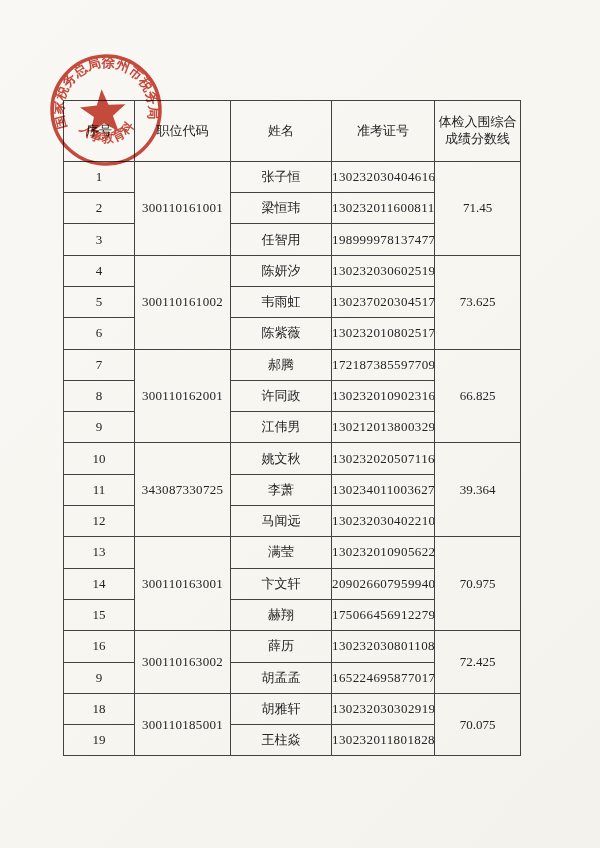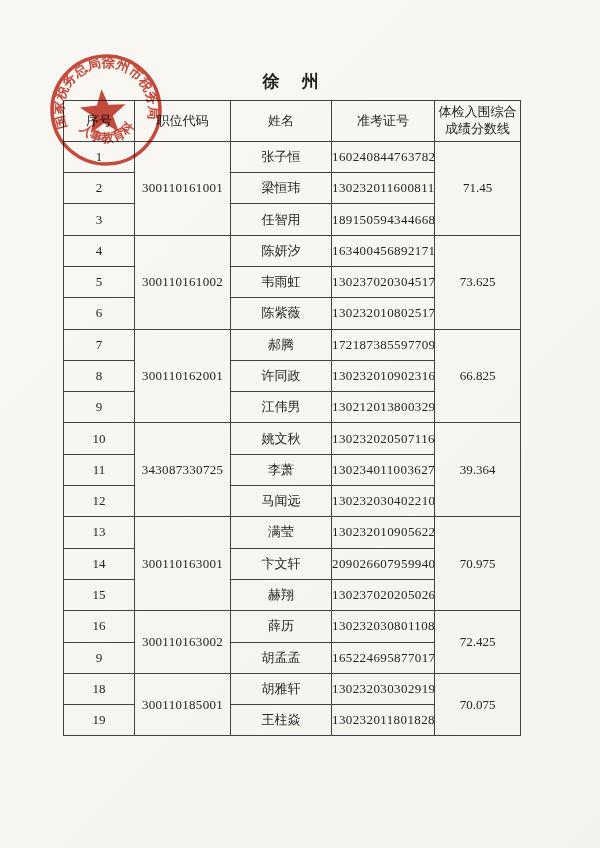--- a/index.html
+++ b/index.html
@@ -40,21 +40,21 @@
     border: 1px solid #424242;
     text-align: center;
     vertical-align: middle;
     font-size: 13px;
     font-weight: normal;
     color: #242424;
     overflow: hidden;
   }
   table.roster thead tr { height: 40px; }
   table.roster tbody tr { height: 31.3px; }
-  th.h-score { font-size: 12.5px; line-height: 1.3; padding: 3px 3px; }
+  th.h-score { font-size: 12.5px; line-height: 1.3; padding: 13px 3px; }
   td.c-ticket { font-size: 13px; letter-spacing: 0.4px; }
   td.c-code { letter-spacing: 0.3px; margin-left: 12px; }
   td.c-score { font-size: 13px; margin-left: 11px; }
   .seal {
     position: absolute;
     left: 46px;
     top: 50px;
     width: 120px;
     height: 120px;
     mix-blend-mode: multiply;
@@ -70,21 +70,20 @@
     font-weight: bold;
   }
   .seal .ring-text { font-size: 13.5px; }
   .seal .bottom-text { font-size: 12.5px; }
 </style>
 </head>
 <body>
 
 <div class="page">
 
-  <div class="doc-title">徐 州</div>
 
   <table class="roster">
     <colgroup>
       <col style="width:71px">
       <col style="width:96px">
       <col style="width:101px">
       <col style="width:103px">
       <col style="width:86px">
     </colgroup>
     <thead>
@@ -94,38 +93,38 @@
         <th>姓名</th>
         <th>准考证号</th>
         <th class="h-score">体检入围综合成绩分数线</th>
       </tr>
     </thead>
     <tbody id="roster-body">
         <tr>
           <td class="c-no">1</td>
           <td class="c-code" rowspan="3">300110161001</td>
           <td class="c-name">张子恒</td>
-          <td class="c-ticket">160240844763782</td>
+          <td class="c-ticket">130232030404616</td>
           <td class="c-score" rowspan="3">71.45</td>
         </tr>
         <tr>
           <td class="c-no">2</td>
           <td class="c-name">梁恒玮</td>
           <td class="c-ticket">130232011600811</td>
         </tr>
         <tr>
           <td class="c-no">3</td>
           <td class="c-name">任智用</td>
-          <td class="c-ticket">189150594344668</td>
+          <td class="c-ticket">198999978137477</td>
         </tr>
         <tr>
           <td class="c-no">4</td>
           <td class="c-code" rowspan="3">300110161002</td>
           <td class="c-name">陈妍汐</td>
-          <td class="c-ticket">163400456892171</td>
+          <td class="c-ticket">130232030602519</td>
           <td class="c-score" rowspan="3">73.625</td>
         </tr>
         <tr>
           <td class="c-no">5</td>
           <td class="c-name">韦雨虹</td>
           <td class="c-ticket">130237020304517</td>
         </tr>
         <tr>
           <td class="c-no">6</td>
           <td class="c-name">陈紫薇</td>
@@ -173,21 +172,21 @@
           <td class="c-score" rowspan="3">70.975</td>
         </tr>
         <tr>
           <td class="c-no">14</td>
           <td class="c-name">卞文轩</td>
           <td class="c-ticket">209026607959940</td>
         </tr>
         <tr>
           <td class="c-no">15</td>
           <td class="c-name">赫翔</td>
-          <td class="c-ticket">130237020205026</td>
+          <td class="c-ticket">175066456912279</td>
         </tr>
         <tr>
           <td class="c-no">16</td>
           <td class="c-code" rowspan="2">300110163002</td>
           <td class="c-name">薛历</td>
           <td class="c-ticket">130232030801108</td>
           <td class="c-score" rowspan="2">72.425</td>
         </tr>
         <tr>
           <td class="c-no">9</td>

